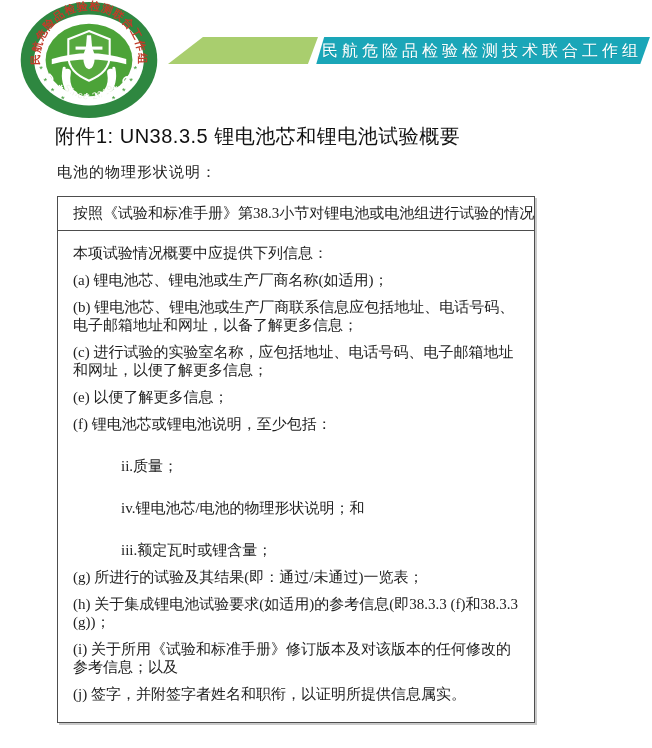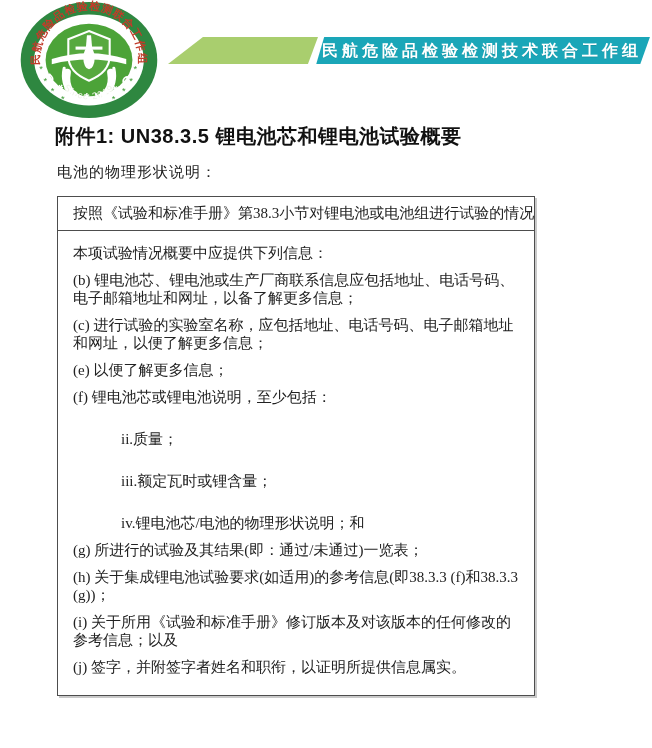--- a/index.html
+++ b/index.html
@@ -29,31 +29,31 @@
   }
   .banner-teal {
     position: absolute; left: 308px; top: 0;
     width: 344px; height: 27px;
     background: #1aa6b8;
     clip-path: polygon(4.7% 0, 99.4% 0, 96.6% 100%, 2.4% 100%);
     display: flex; align-items: center; justify-content: center;
   }
   .banner-teal .banner-text {
     font-family: "Liberation Sans", sans-serif;
-    font-weight: bold; font-size: 16px; color: #ffffff;
+    font-weight: normal; font-size: 16px; color: #ffffff;
     letter-spacing: 4px; line-height: 27px; white-space: nowrap;
     text-shadow: 0 1px 0 rgba(0,0,0,0.10);
     padding-left: 4px;
   }
 
   
   .doc-title {
     position: absolute; left: 55px; top: 123px;
     font-family: "Liberation Sans", sans-serif;
-    font-weight: bold; font-size: 20px; color: #111;
+    font-weight: normal; font-size: 20px; color: #111;
     letter-spacing: 0.5px; white-space: nowrap;
   }
   .doc-subtitle {
     position: absolute; left: 57px; top: 163px;
     font-size: 15px; color: #222; letter-spacing: 1px;
   }
 
   .summary-table {
     position: absolute; left: 57px; top: 196px;
     width: 478px;
@@ -148,36 +148,37 @@
 
 <div class="doc-title">附件1: UN38.3.5 锂电池芯和锂电池试验概要</div>
 <div class="doc-subtitle">电池的物理形状说明：</div>
 
 <div class="summary-table">
   <div class="table-header-row">按照《试验和标准手册》第38.3小节对锂电池或电池组进行试验的情况概要</div>
   <div class="table-body">
     <p>本项试验情况概要中应提供下列信息：</p>
     <div>
 
+        <p>(a) 锂电池芯、锂电池或生产厂商名称(如适用)；</p>
 
         <p>(b) 锂电池芯、锂电池或生产厂商联系信息应包括地址、电话号码、电子邮箱地址和网址，以备了解更多信息；</p>
 
         <p>(c) 进行试验的实验室名称，应包括地址、电话号码、电子邮箱地址和网址，以便了解更多信息；</p>
 
 
         <p>(e) 以便了解更多信息；</p>
 
         <p>(f) 锂电池芯或锂电池说明，至少包括：</p>
 
 
         <p class="indent">ii.质量；</p>
 
+        <p class="indent">iv.锂电池芯/电池的物理形状说明；和</p>
+
         <p class="indent">iii.额定瓦时或锂含量；</p>
-
-        <p class="indent">iv.锂电池芯/电池的物理形状说明；和</p>
 
 
         <p>(g) 所进行的试验及其结果(即：通过/未通过)一览表；</p>
 
         <p>(h) 关于集成锂电池试验要求(如适用)的参考信息(即38.3.3 (f)和38.3.3 (g))；</p>
 
         <p>(i) 关于所用《试验和标准手册》修订版本及对该版本的任何修改的参考信息；以及</p>
 
         <p>(j) 签字，并附签字者姓名和职衔，以证明所提供信息属实。</p>
       </div>

